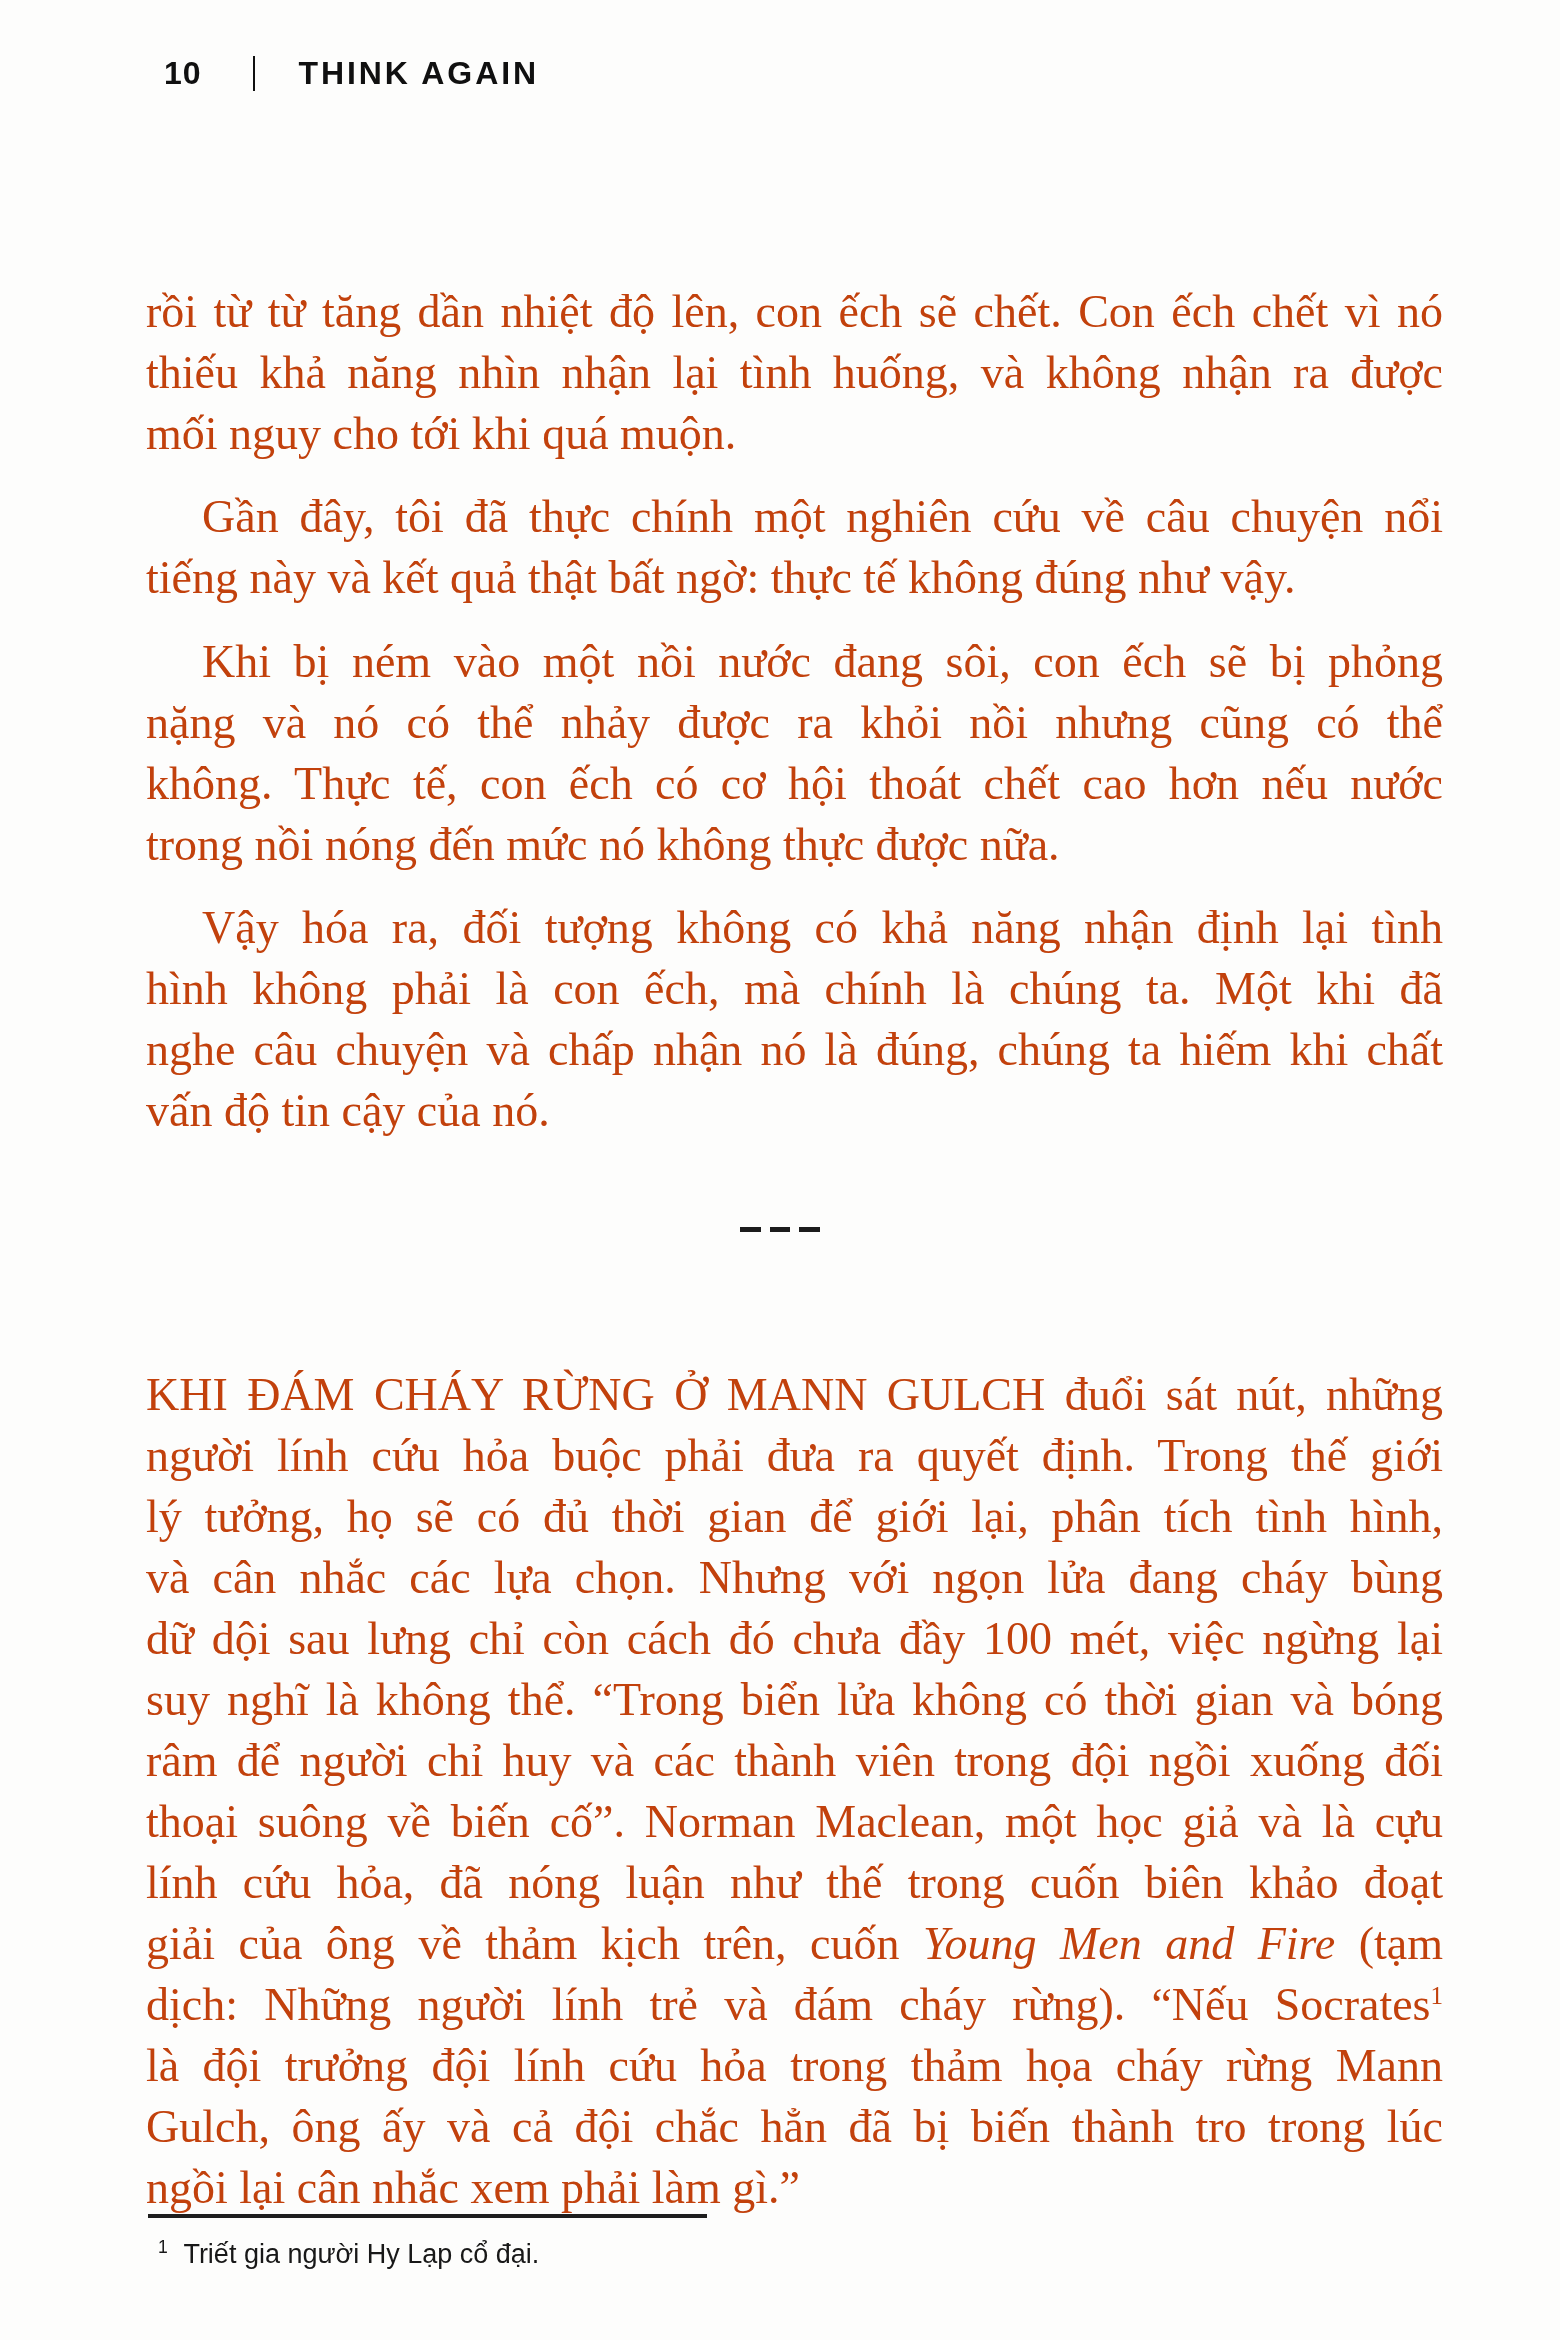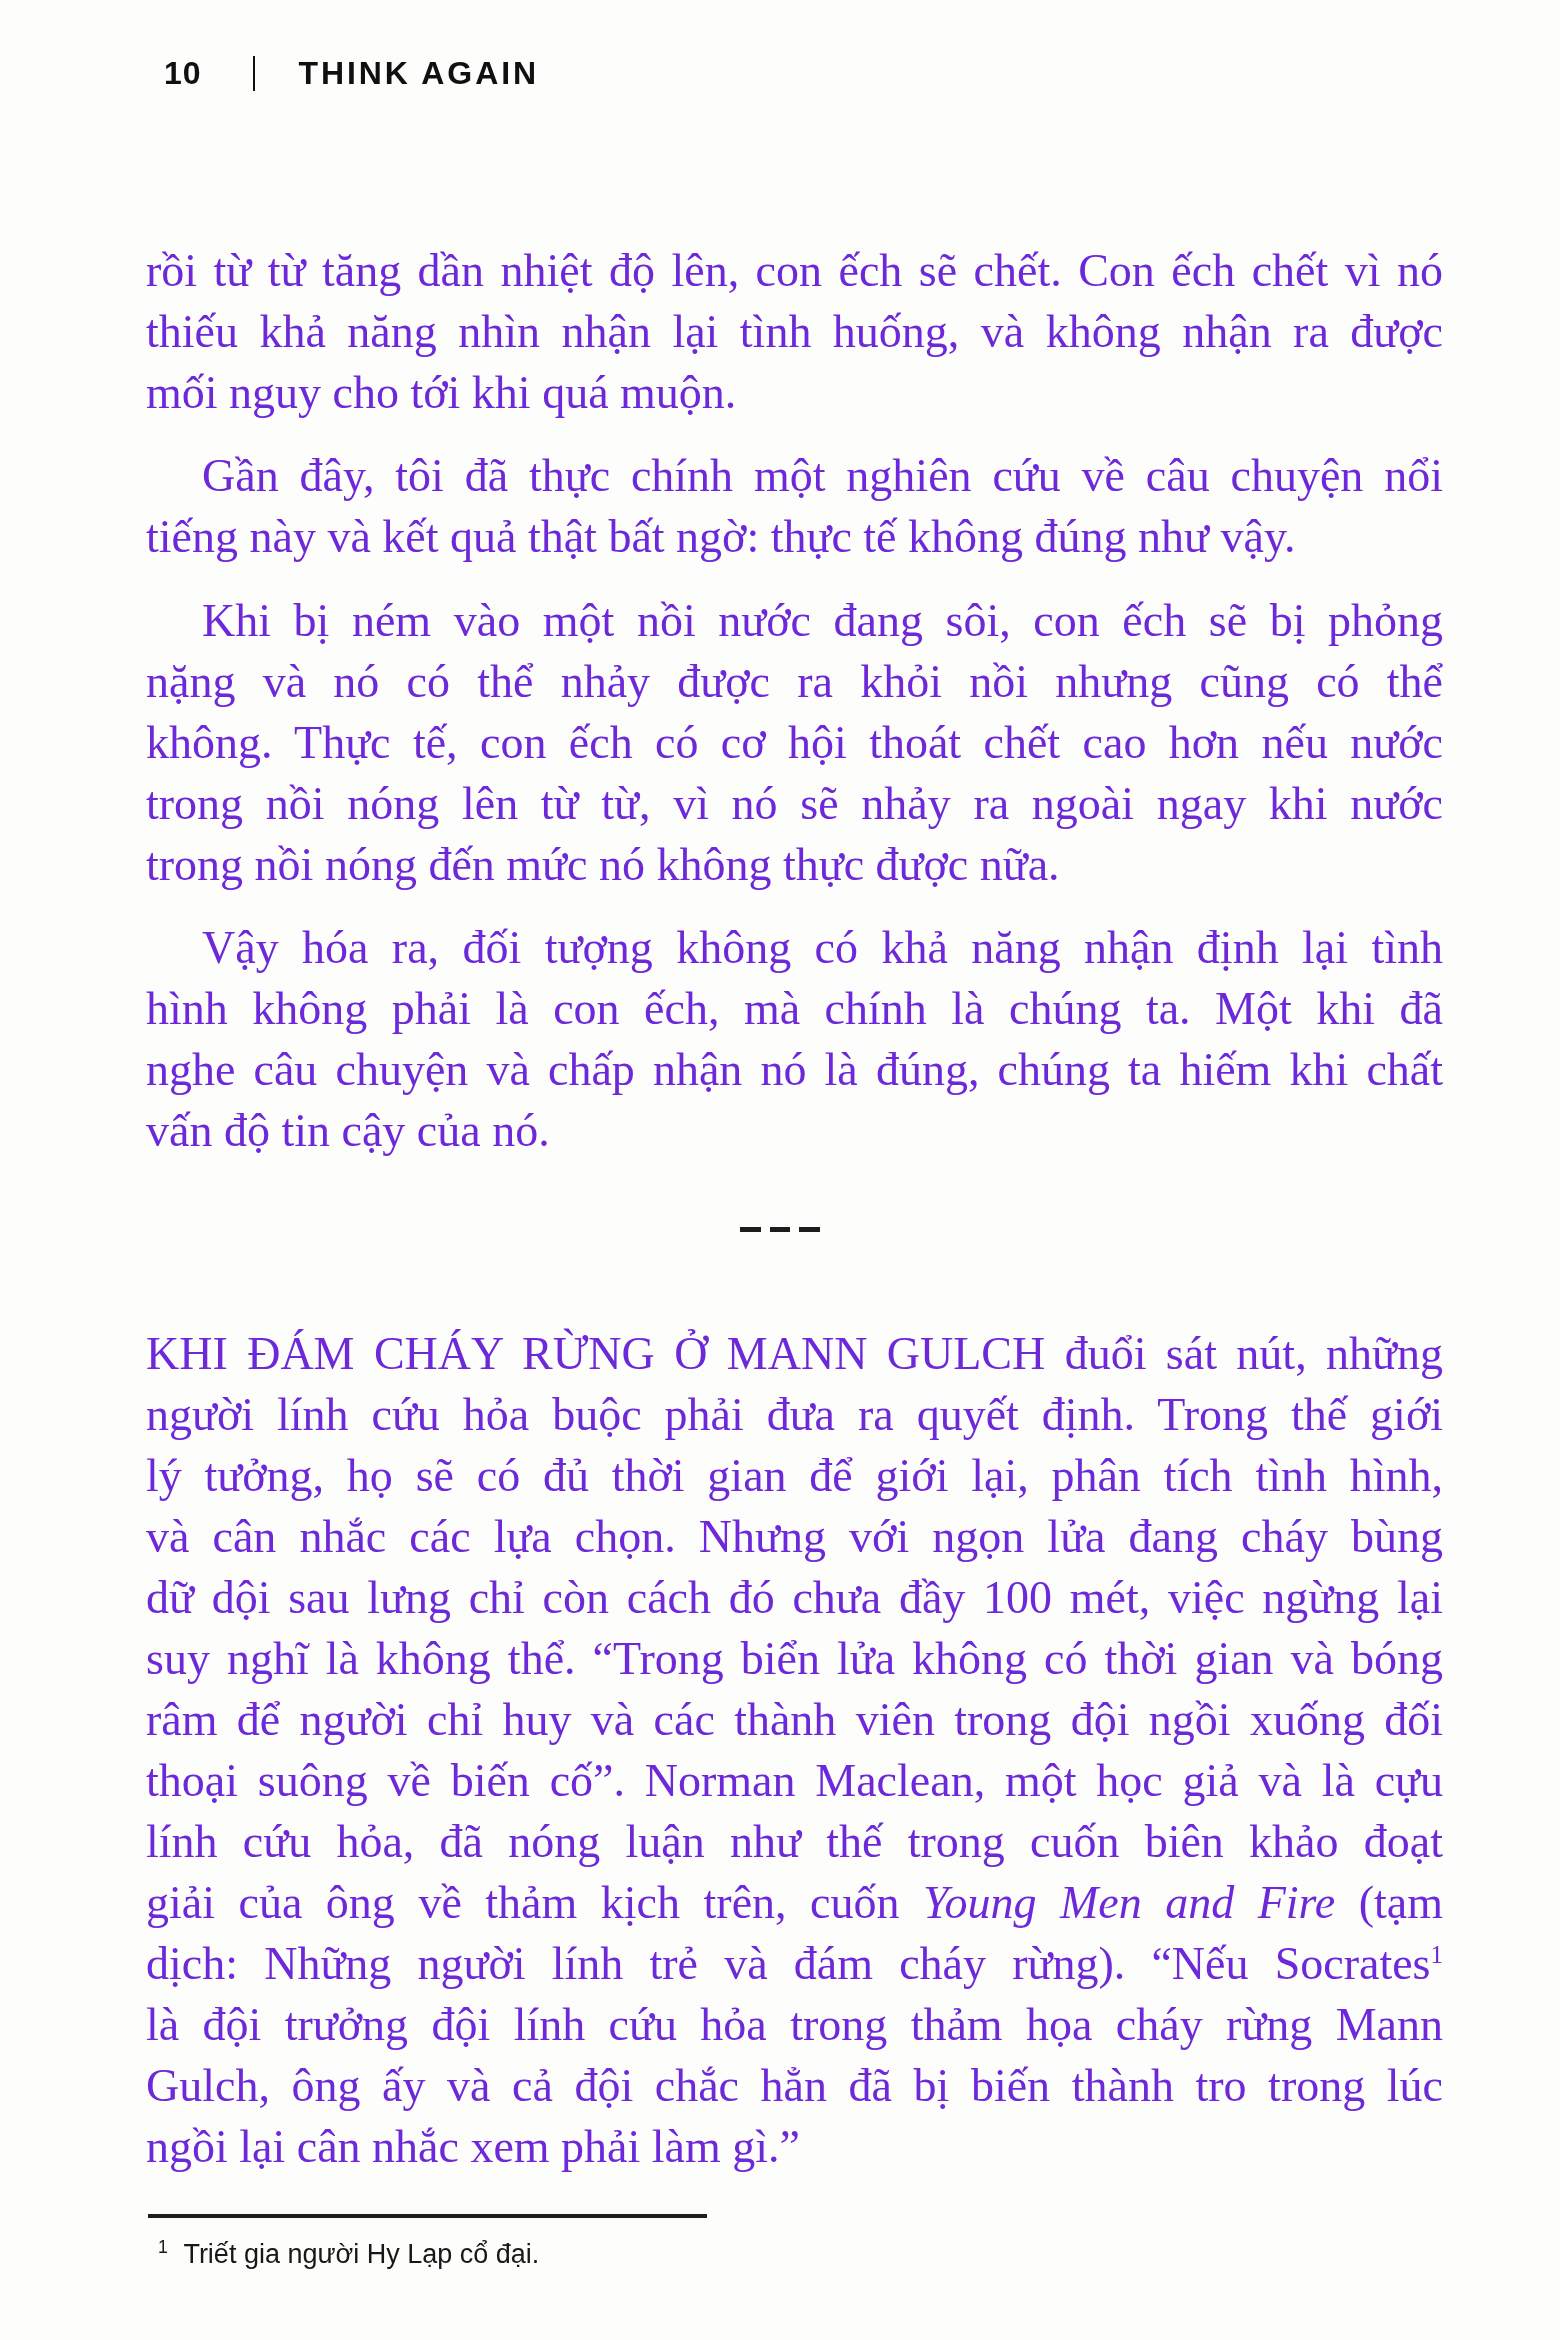--- a/index.html
+++ b/index.html
@@ -19,21 +19,21 @@
     font-weight:bold;font-size:32px;letter-spacing:1px;color:#101010;
   }
   .header .bar{
     width:2.9px;height:35px;background:#101010;
     margin-left:51px;margin-right:43px;
   }
   .header .title{letter-spacing:2.9px;}
   
   .serif{
     font-family:"Liberation Serif","DejaVu Serif",serif;
-    font-size:46px;line-height:61px;color:#6d28d9;
+    font-size:46px;line-height:61px;color:#c2410c;margin-top:41px;
   }
   .flow{position:absolute;left:146px;width:1297px;}
   .body-text{top:240px;}
   .para{margin:0 0 22.4px 0;}
   .line{
     text-align:justify;
     text-align-last:justify;
     text-justify:inter-word;
   }
   .line.last{text-align-last:left;}
@@ -80,21 +80,20 @@
       <div class="line last">mối nguy cho tới khi quá muộn.</div>
     </div>
     <div class="para">
       <div class="line indent">Gần đây, tôi đã thực chính một nghiên cứu về câu chuyện nổi</div>
       <div class="line last">tiếng này và kết quả thật bất ngờ: thực tế không đúng như vậy.</div>
     </div>
     <div class="para">
       <div class="line indent">Khi bị ném vào một nồi nước đang sôi, con ếch sẽ bị phỏng</div>
       <div class="line">nặng và nó có thể nhảy được ra khỏi nồi nhưng cũng có thể</div>
       <div class="line">không. Thực tế, con ếch có cơ hội thoát chết cao hơn nếu nước</div>
-      <div class="line">trong nồi nóng lên từ từ, vì nó sẽ nhảy ra ngoài ngay khi nước</div>
       <div class="line last">trong nồi nóng đến mức nó không thực được nữa.</div>
     </div>
     <div class="para">
       <div class="line indent">Vậy hóa ra, đối tượng không có khả năng nhận định lại tình</div>
       <div class="line">hình không phải là con ếch, mà chính là chúng ta. Một khi đã</div>
       <div class="line">nghe câu chuyện và chấp nhận nó là đúng, chúng ta hiếm khi chất</div>
       <div class="line last">vấn độ tin cậy của nó.</div>
     </div>
   </div>
 

